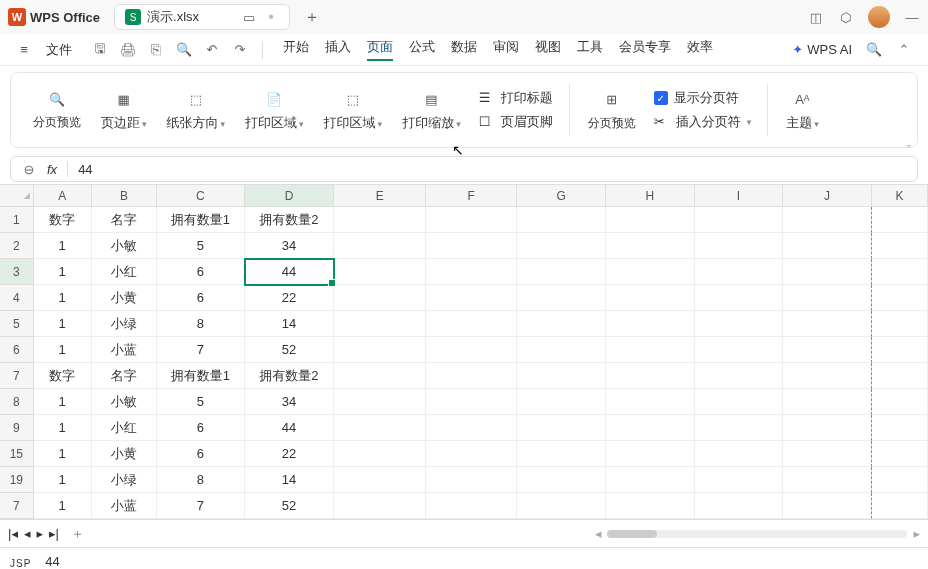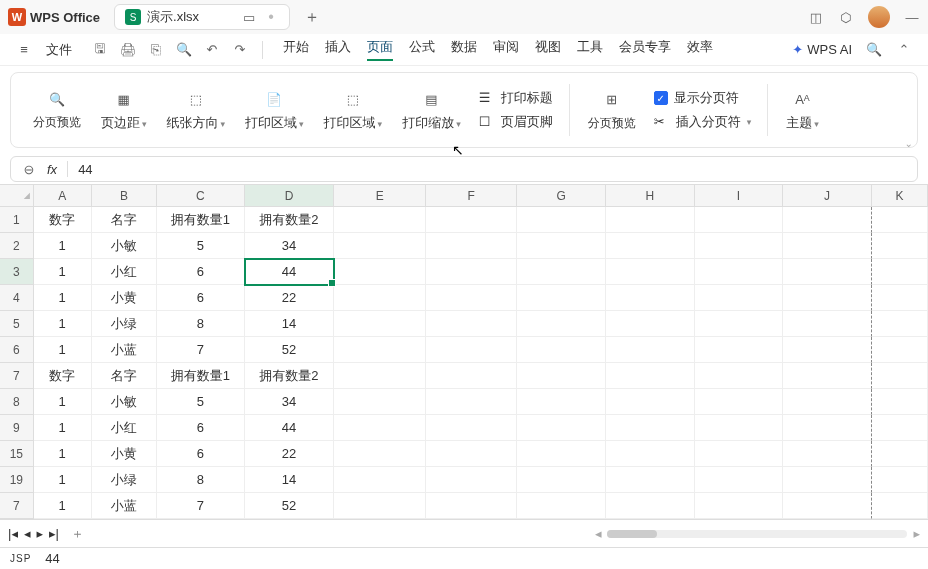--- a/index.html
+++ b/index.html
@@ -53,21 +53,21 @@
 .cell.selected{outline:2px solid #0a8f5b;outline-offset:-1px;z-index:2;}
 .cell.selected::after{content:"";position:absolute;right:-3px;bottom:-3px;width:6px;height:6px;background:#0a8f5b;border:1px solid #fff;}
 .pagebreak{border-right:1px dashed #888 !important;}
 .sheet-tabs{height:28px;border-top:1px solid #ddd;display:flex;align-items:center;padding:0 8px;gap:4px;}
 .stnav{display:flex;gap:6px;color:#aaa;}
 .stab{padding:3px 14px;font-size:12px;cursor:pointer;border-radius:4px 4px 0 0;}
 .stab.active{color:#0a8f5b;border-bottom:2px solid #0a8f5b;}
 .hscr{flex:1;display:flex;justify-content:flex-end;align-items:center;gap:6px;}
 .scrtrack{width:300px;height:8px;background:#eee;border-radius:4px;position:relative;}
 .scrthumb{position:absolute;left:0;width:50px;height:8px;background:#ccc;border-radius:4px;}
-.statusbar{height:22px;border-top:1px solid #ddd;display:flex;align-items:center;padding:0 10px;gap:14px;font-size:11px;color:#777;}
+.statusbar{height:22px;border-top:1px solid #ddd;display:flex;align-items:flex-end;padding:0 10px;gap:14px;font-size:11px;color:#777;}
 .cursor{position:absolute;left:452px;top:142px;font-size:14px;color:#000;pointer-events:none;}
 </style>
 </head>
 <body>
 
 <div class="titlebar">
   <div class="wps-logo">
       <span>WPS Office</span>
     </div>
   <div class="doc-tab">

